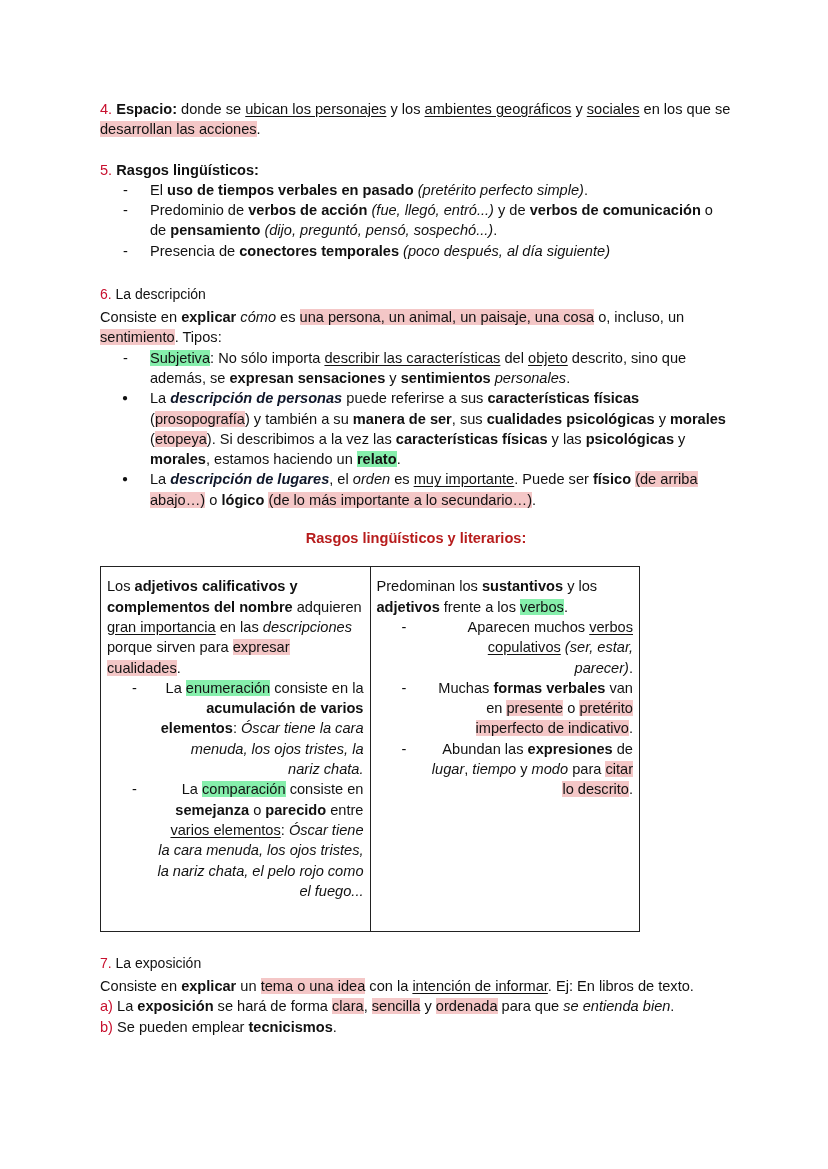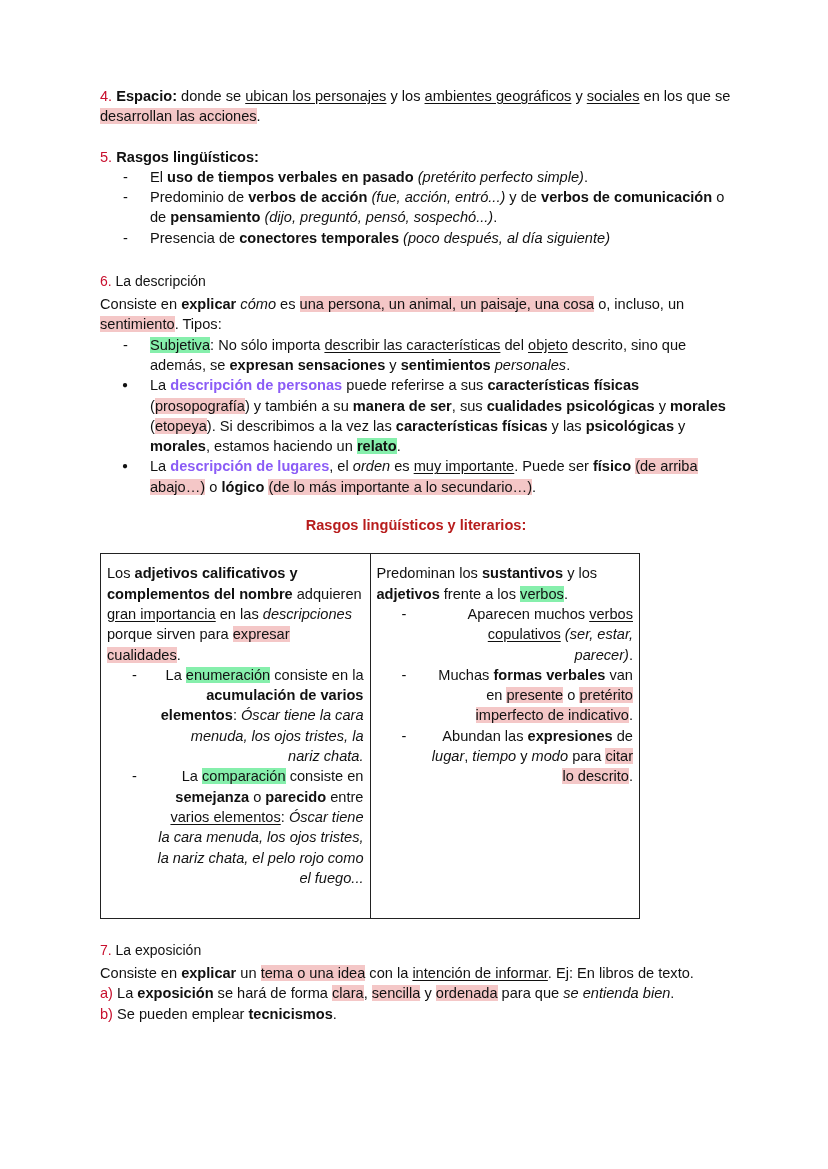--- a/index.html
+++ b/index.html
@@ -1,20 +1,20 @@
 <!DOCTYPE html>
 <html><head>
 <meta charset="utf-8">
 <style>
   html, body { margin:0; padding:0; background:#ffffff; }
   body { width:828px; height:1169px; position:relative; overflow:hidden;
          font-family:"Liberation Sans", sans-serif; font-size:14.6px; color:#111; line-height:20.3px; }
-  .page { position:absolute; left:100px; top:86px; width:632px; }
+  .page { position:absolute; left:100px; top:99px; width:632px; }
   .num { color:#c8102e; }
-  .red-b { color:#8b5cf6; font-weight:bold; }
+  .red-b { color:#0f172a; font-weight:bold;font-style:italic; }
   b { font-weight:bold; }
   i { font-style:italic; }
   u { text-decoration:underline; text-underline-offset:2px; }
   .hl { background:#f4c7c7; }
   .hl2 { background:#86efac; }
   .h2 { font-size:14px; line-height:26px; margin-top:0; }
   p { margin:0; }
   .gap { height:20px; }
   ul.dash { list-style:none; margin:0; padding:0 0 0 50px; }
   ul.dash li { position:relative; }
@@ -37,21 +37,21 @@
     <span class="num">4.</span>
     <b>Espacio:</b><span> donde se </span><u>ubican los personajes</u><span> y los </span><u>ambientes geográficos</u><span> y </span><u>sociales</u><span> en los que se </span><span class="hl">desarrollan las acciones</span><span>.</span>
   </p>
   <div class="gap"></div>
 
   <p>
     <span class="num">5.</span> <b>Rasgos lingüísticos:</b>
   </p>
   <ul class="dash">
     <li><span>El </span><b>uso de tiempos verbales en pasado</b><span> </span><i>(pretérito perfecto simple)</i><span>.</span></li>
-    <li><span>Predominio de </span><b>verbos de acción</b><span> </span><i>(fue, acción, entró...)</i><span> y de </span><b>verbos de comunicación</b><span> o de </span><b>pensamiento</b><span> </span><i>(dijo, preguntó, pensó, sospechó...)</i><span>.</span></li>
+    <li><span>Predominio de </span><b>verbos de acción</b><span> </span><i>(fue, llegó, entró...)</i><span> y de </span><b>verbos de comunicación</b><span> o de </span><b>pensamiento</b><span> </span><i>(dijo, preguntó, pensó, sospechó...)</i><span>.</span></li>
     <li><span>Presencia de </span><b>conectores temporales</b><span> </span><i>(poco después, al día siguiente)</i></li>
   </ul>
 
   <p class="h2" style="margin-top:20px;">
     <span class="num">6.</span><span> La descripción</span>
   </p>
   <p>
     <span>Consiste en </span><b>explicar</b><span> </span><i>cómo</i><span> es </span><span class="hl">una persona, un animal, un paisaje, una cosa</span><span> o, incluso, un </span><span class="hl">sentimiento</span><span>. Tipos:</span>
   </p>
   <ul class="dash">

